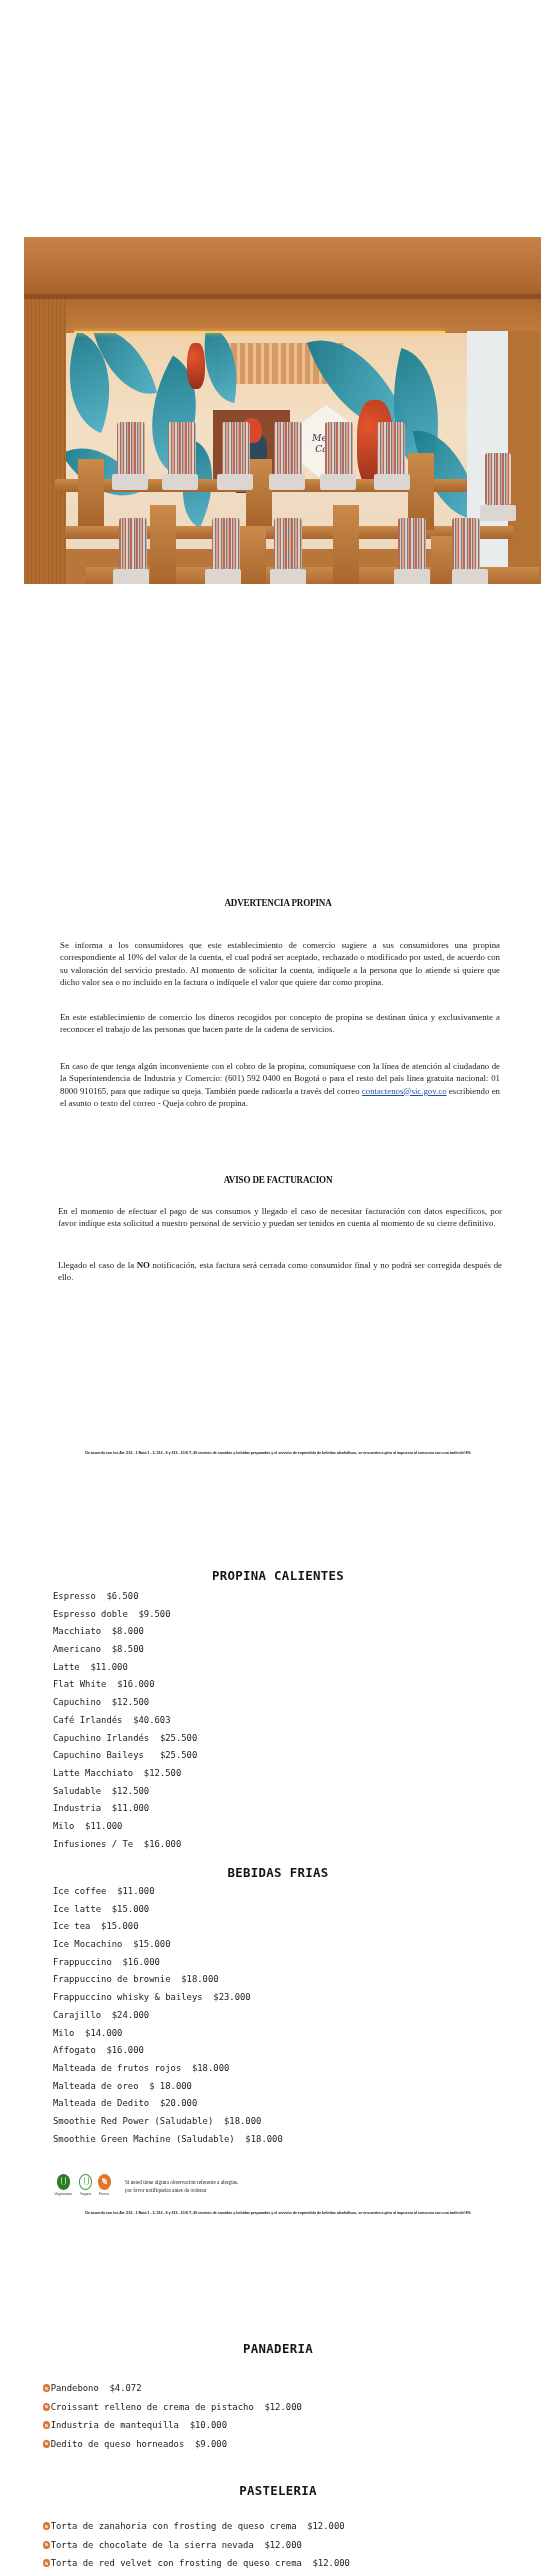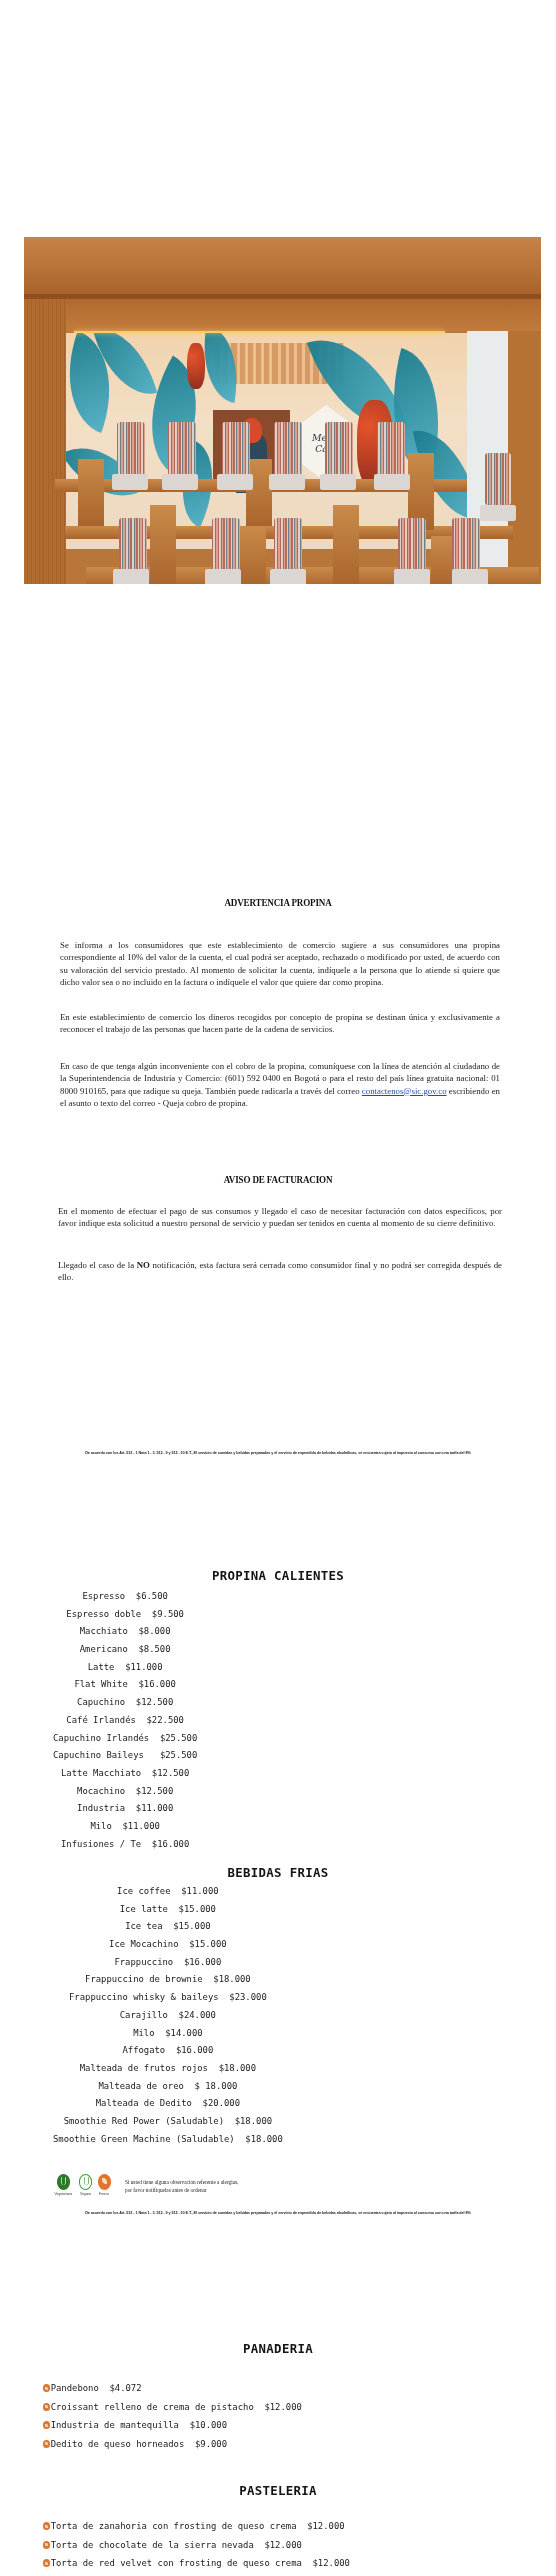--- a/index.html
+++ b/index.html
@@ -43,21 +43,21 @@
   .notice-para { left:60px; width:440px; font-family:Liberation Serif, serif; font-size:8.8px;
     line-height:12.3px; text-align:justify; color:#1c1c1c; }
   .notice-para a { color:#1f4e9c; text-decoration:underline; }
   .tax-note { left:0; width:556px; text-align:center; font-family:"Liberation Sans",sans-serif; font-weight:bold;
     font-size:3.8px; color:#222; letter-spacing:-0.1px; white-space:nowrap; }
 
   
   .section-title { left:0; width:556px; text-align:center; font-family:"DejaVu Sans Mono","Liberation Mono",monospace;
     font-weight:bold; font-size:12.4px; letter-spacing:0.3px; color:#141414; }
   .menu-list { left:53px; font-family:"DejaVu Sans Mono","Liberation Mono",monospace; font-size:8.9px; color:#1a1a1a; }
-  .menu-list .row { height:17.7px; line-height:17.7px; white-space:pre;text-align:center; }
+  .menu-list .row { height:17.7px; line-height:17.7px; white-space:pre; }
   .bullet-list { left:43px; font-family:"DejaVu Sans Mono","Liberation Mono",monospace; font-size:8.9px; color:#1a1a1a; }
   .bullet-list .row { height:18.5px; line-height:18.5px; white-space:pre; display:flex; align-items:center; }
   .dot { display:inline-block; width:6.7px; height:7.7px; border-radius:50%; margin-right:1px; flex:0 0 auto; position:relative; }
   .dot.fresco { background:#d9783a; }
   .dot.fresco::after { content:""; position:absolute; left:2.1px; top:2.1px; width:2.6px; height:3.1px; border-radius:0 60% 0 60%; background:#f6d3b5; }
 
   .legend { left:53px; height:31px; display:flex; align-items:flex-start; }
   .legend .badge { display:flex; flex-direction:column; align-items:center; margin-right:5.2px; }
   .legend .badge .circ { width:13.4px; height:15.5px; border-radius:50%; position:relative; }
   .legend .badge .circ.vegetariano { background:#2d7a26; }
@@ -161,25 +161,25 @@
 
 <div class="abs section-title" style="top:1568px">PROPINA CALIENTES</div>
 <div class="abs menu-list" style="top:1588px">
     <div class="row"><span>Espresso</span><span>  </span><span>$6.500</span></div>
     <div class="row"><span>Espresso doble</span><span>  </span><span>$9.500</span></div>
     <div class="row"><span>Macchiato</span><span>  </span><span>$8.000</span></div>
     <div class="row"><span>Americano</span><span>  </span><span>$8.500</span></div>
     <div class="row"><span>Latte</span><span>  </span><span>$11.000</span></div>
     <div class="row"><span>Flat White</span><span>  </span><span>$16.000</span></div>
     <div class="row"><span>Capuchino</span><span>  </span><span>$12.500</span></div>
-    <div class="row"><span>Café Irlandés</span><span>  </span><span>$22.500</span></div>
+    <div class="row"><span>Café Irlandés</span><span>  </span><span>$40.603</span></div>
     <div class="row"><span>Capuchino Irlandés</span><span>  </span><span>$25.500</span></div>
     <div class="row"><span>Capuchino Baileys </span><span>  </span><span>$25.500</span></div>
     <div class="row"><span>Latte Macchiato</span><span>  </span><span>$12.500</span></div>
-    <div class="row"><span>Mocachino</span><span>  </span><span>$12.500</span></div>
+    <div class="row"><span>Saludable</span><span>  </span><span>$12.500</span></div>
     <div class="row"><span>Industria</span><span>  </span><span>$11.000</span></div>
     <div class="row"><span>Milo</span><span>  </span><span>$11.000</span></div>
     <div class="row"><span>Infusiones / Te</span><span>  </span><span>$16.000</span></div>
   </div>
 
 <div class="abs section-title" style="top:1865px">BEBIDAS FRIAS</div>
 <div class="abs menu-list" style="top:1883px;left:53px">
     <div class="row"><span>Ice coffee</span><span>  </span><span>$11.000</span></div>
     <div class="row"><span>Ice latte</span><span>  </span><span>$15.000</span></div>
     <div class="row"><span>Ice tea</span><span>  </span><span>$15.000</span></div>

